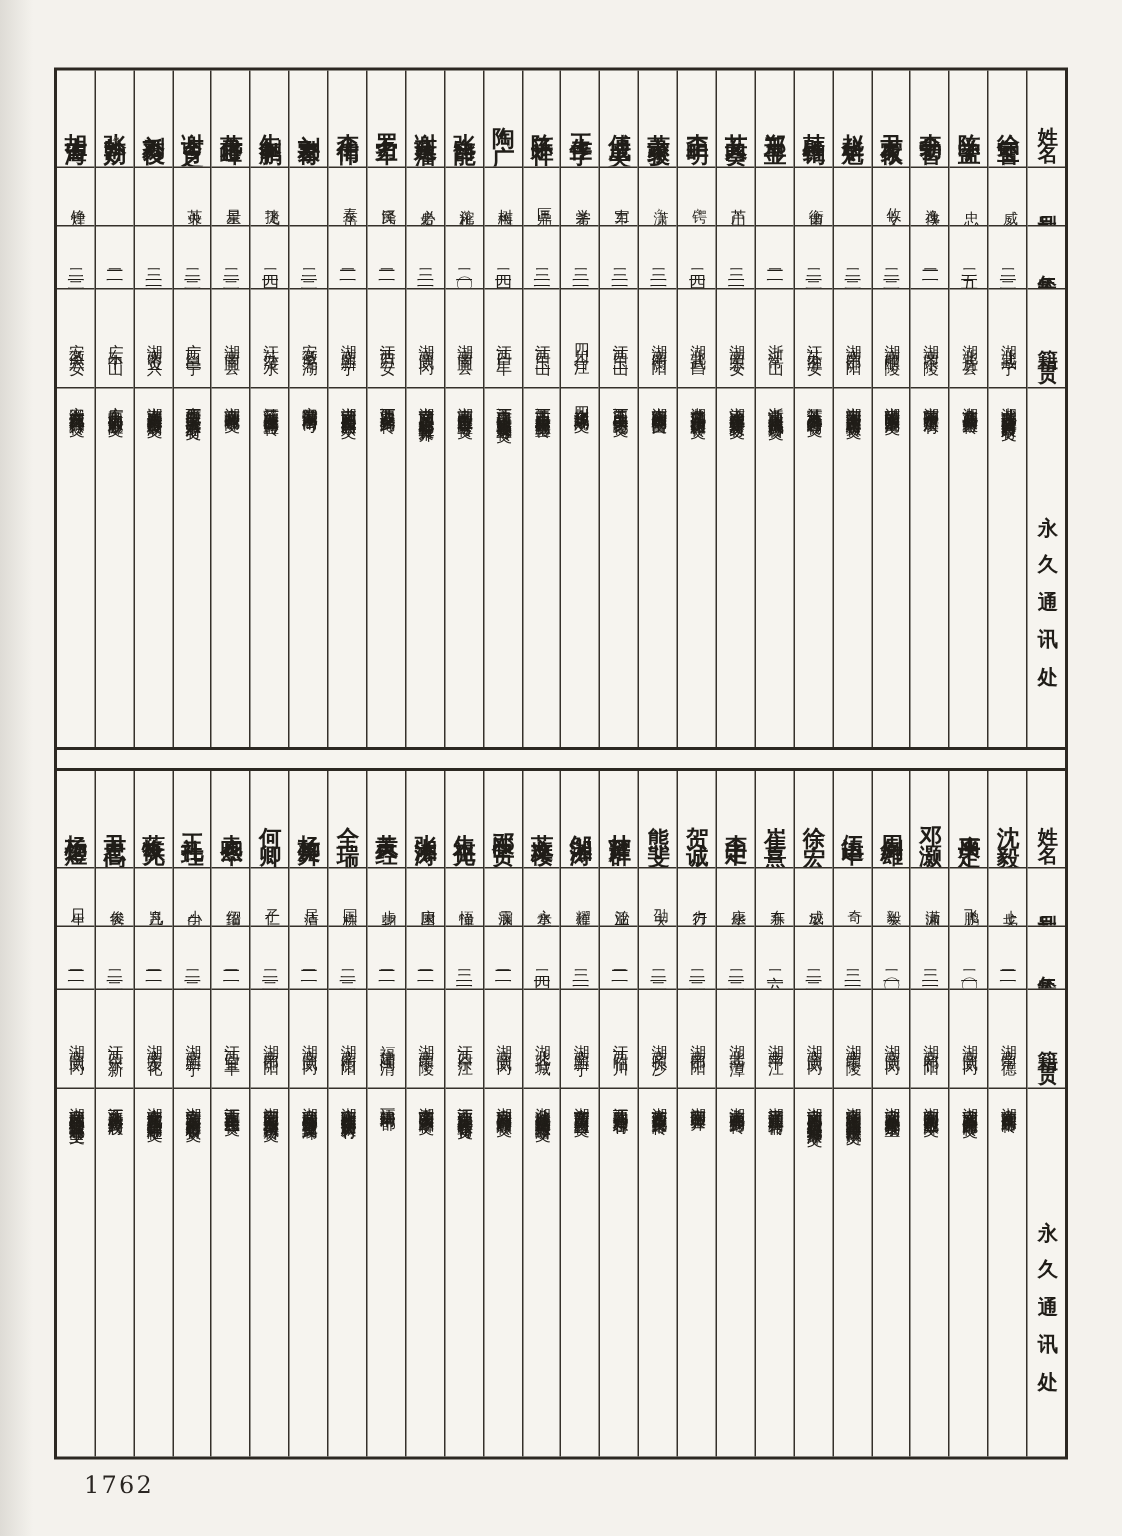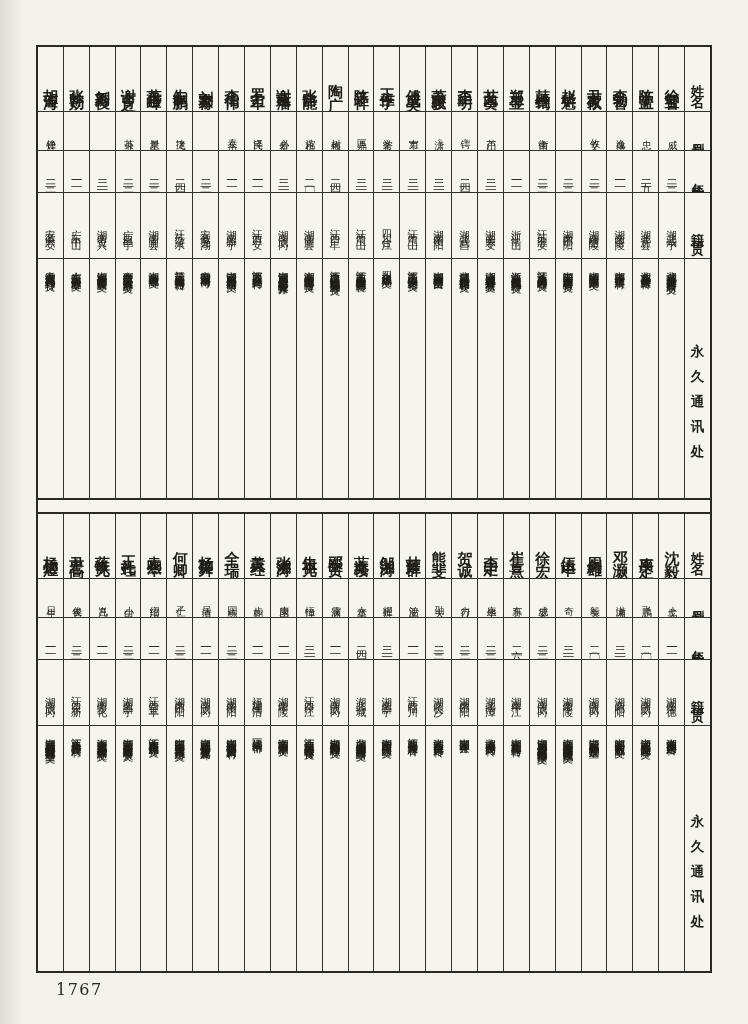--- a/index.html
+++ b/index.html
@@ -423,13 +423,13 @@
     </div>
     <div class="col">
       <div class="cell name-cell" style="letter-spacing: 3px; padding-top: 5.5px; font-size: 15px;"><span class="vtext">杨远煜</span></div>
       <div class="cell alias-cell" style="font-size: 10px;"><span class="vtext">日生</span></div>
       <div class="cell age-cell" style="letter-spacing: 3.5px; padding-top: 6.75px; font-size: 11.5px;"><span class="vtext">二一</span></div>
       <div class="cell origin-cell" style="letter-spacing: 3.5px; padding-top: 5.75px; font-size: 10.5px;"><span class="vtext">湖南武冈</span></div>
       <div class="cell addr-cell" style="font-size: 10.5px;"><span class="vtext">湖南武冈黄桥铺同心堂转保花庙两全堂交</span></div>
     </div>
   </div>
 
-<div class="page-number">1767</div>
+<div class="page-number">1762</div>
 
 </body></html>

